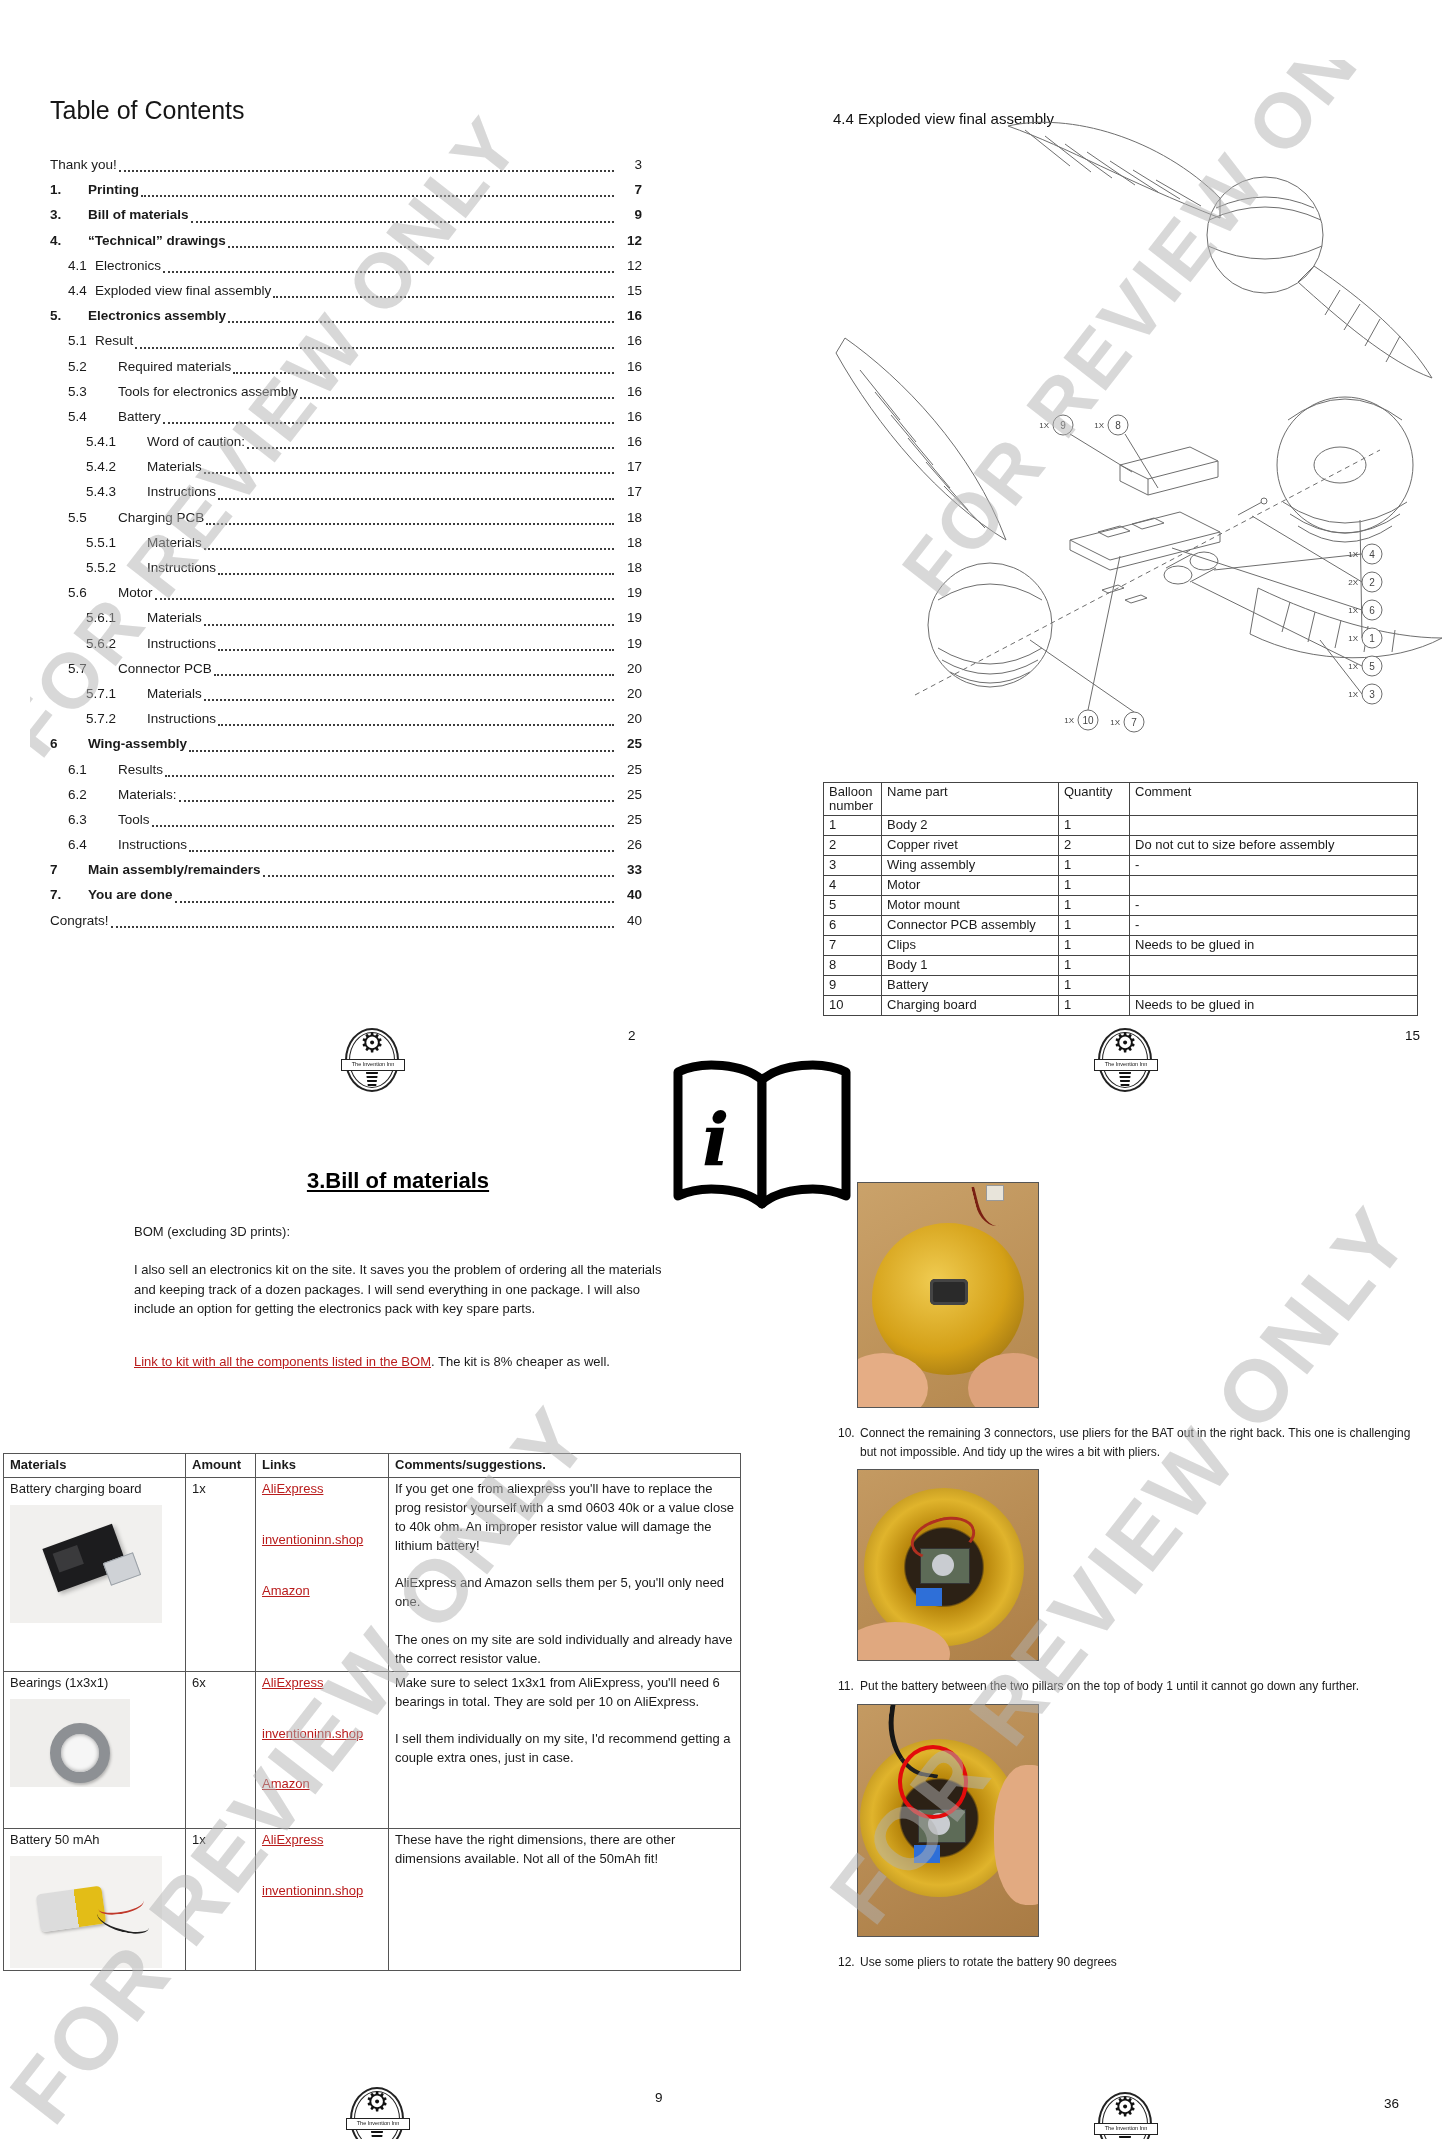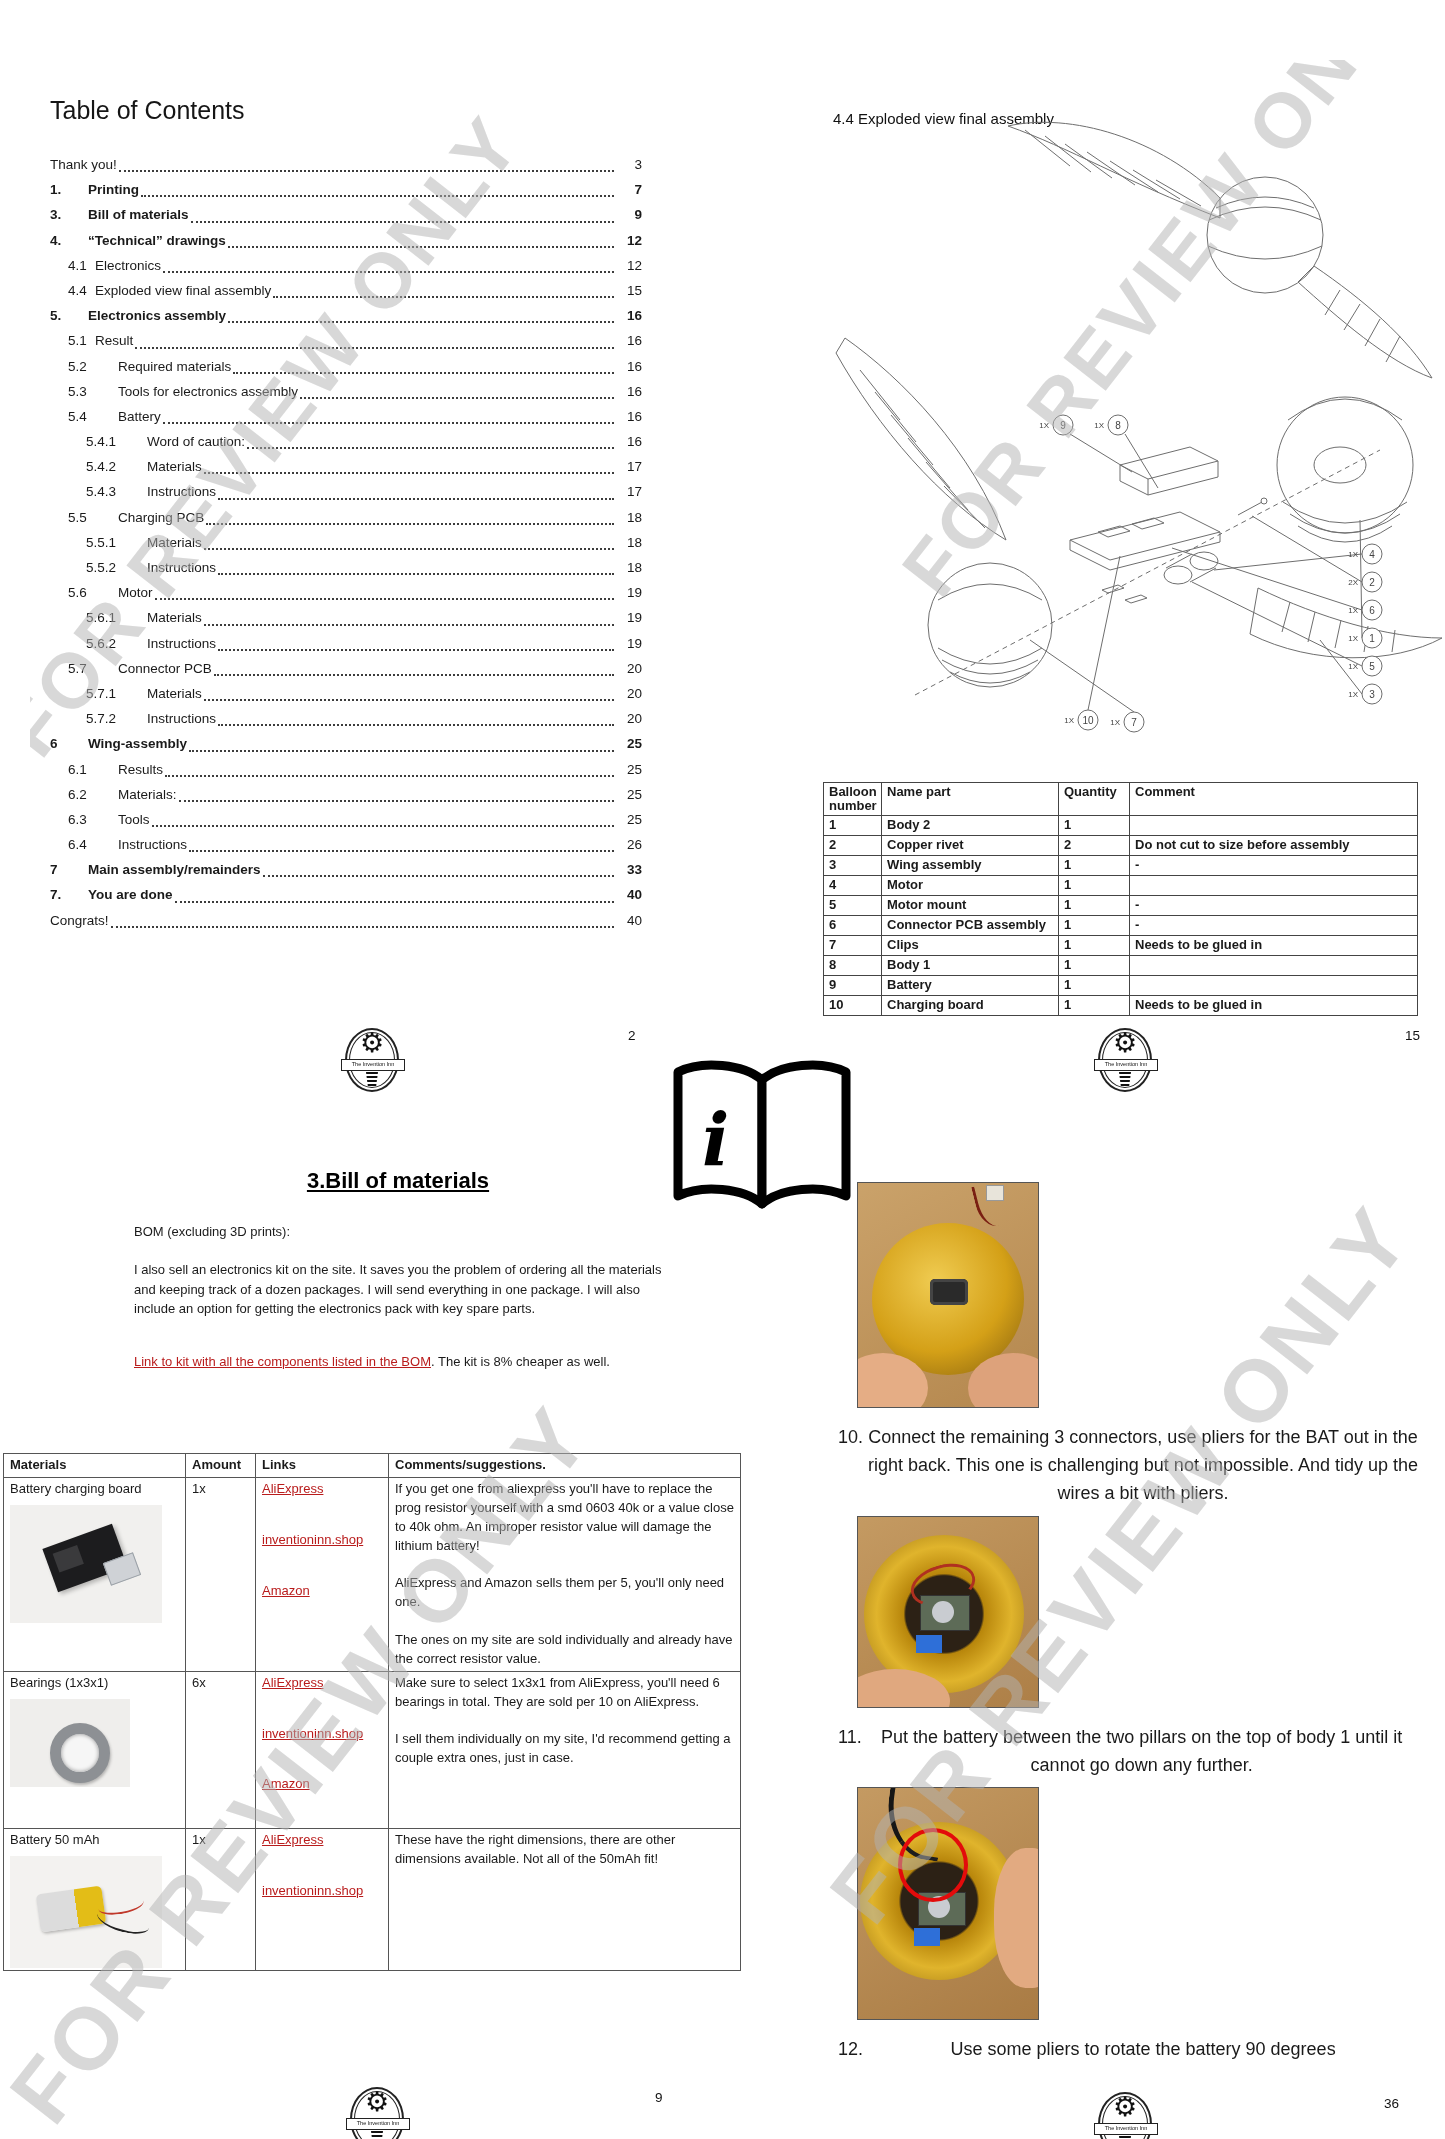--- a/index.html
+++ b/index.html
@@ -45,21 +45,21 @@
            background:repeating-linear-gradient(180deg,#111 0 2px,transparent 2px 4px);
            clip-path:polygon(0 0,100% 0,85% 100%,15% 100%);}
   .pgnum{position:absolute;font-size:13.5px;color:#111;}
 
   
   .exp-heading{position:absolute;left:13px;top:50px;font-size:15px;color:#111;}
   #exp-svg{position:absolute;left:0;top:60px;}
   .parts-table{position:absolute;left:3px;top:722px;border-collapse:collapse;table-layout:fixed;width:594px;
                font-size:13px;z-index:2;background:transparent;}
   .parts-table th,.parts-table td{border:1px solid #444;padding:1px 5px;text-align:left;vertical-align:top;
-               font-weight:700;overflow:hidden;white-space:nowrap;}
+               font-weight:400;overflow:hidden;white-space:nowrap;}
   .parts-table thead th{height:28px;white-space:normal;line-height:1.1;padding-top:2px;}
   .parts-table tbody tr{height:20px;}
 
   
   .bom-heading{position:absolute;left:128px;top:68px;width:540px;text-align:center;font-size:22px;font-weight:700;
                text-decoration:underline;color:#000;}
   .bom-par{position:absolute;left:134px;width:548px;font-size:13px;line-height:1.5;}
   .doclink{color:#b91c1c;text-decoration:underline;cursor:pointer;}
   .bom-table{position:absolute;left:3px;top:353px;border-collapse:collapse;table-layout:fixed;width:737px;
              font-size:13px;z-index:2;}
@@ -81,21 +81,21 @@
   .ph-battery .pouch{position:absolute;left:28px;top:34px;width:66px;height:38px;border-radius:5px;
       background:linear-gradient(90deg,#dcdcdc 0 58%,#e3bd17 58% 100%);transform:rotate(-8deg);
       box-shadow:1px 2px 3px rgba(0,0,0,.25);}
   .ph-battery .wred{position:absolute;left:88px;top:40px;width:46px;height:16px;border-bottom:2px solid #c0392b;
       border-radius:0 0 60% 40%;transform:rotate(-6deg);}
   .ph-battery .wblk{position:absolute;left:86px;top:52px;width:54px;height:22px;border-bottom:2px solid #222;
       border-radius:0 0 40% 70%;transform:rotate(10deg);}
 
   
   #steps-list{position:absolute;left:0;top:80px;width:610px;}
-  .steprow{display:flex;margin:16px 0 8px 18px;font-size:18px;line-height:1.55;text-align:center;}
+  .steprow{display:flex;margin:16px 0 8px 18px;font-size:12px;line-height:1.55;}
   .stepnum{flex:0 0 22px;}
   .steptext{flex:0 0 560px;}
   .stephoto{position:relative;margin:2px 0 4px 37px;width:180px;border:1px solid #555;overflow:hidden;z-index:1;}
   .sp-usb{height:224px;background:linear-gradient(150deg,#caa26a,#b4874e);}
   .sp-usb .ball{position:absolute;left:14px;top:40px;width:152px;height:152px;border-radius:50%;
       background:radial-gradient(circle at 42% 38%,#f0cc52,#d4a017 55%,#8a6410 95%);}
   .sp-usb .usbslot{position:absolute;left:72px;top:96px;width:38px;height:26px;border-radius:5px;background:#2a2a2a;
       box-shadow:inset 0 0 0 3px #444;}
   .sp-usb .wiretop{position:absolute;left:118px;top:0px;width:26px;height:44px;border-left:3px solid #7a1f12;
       border-radius:0 0 0 60%;transform:rotate(-14deg);}

